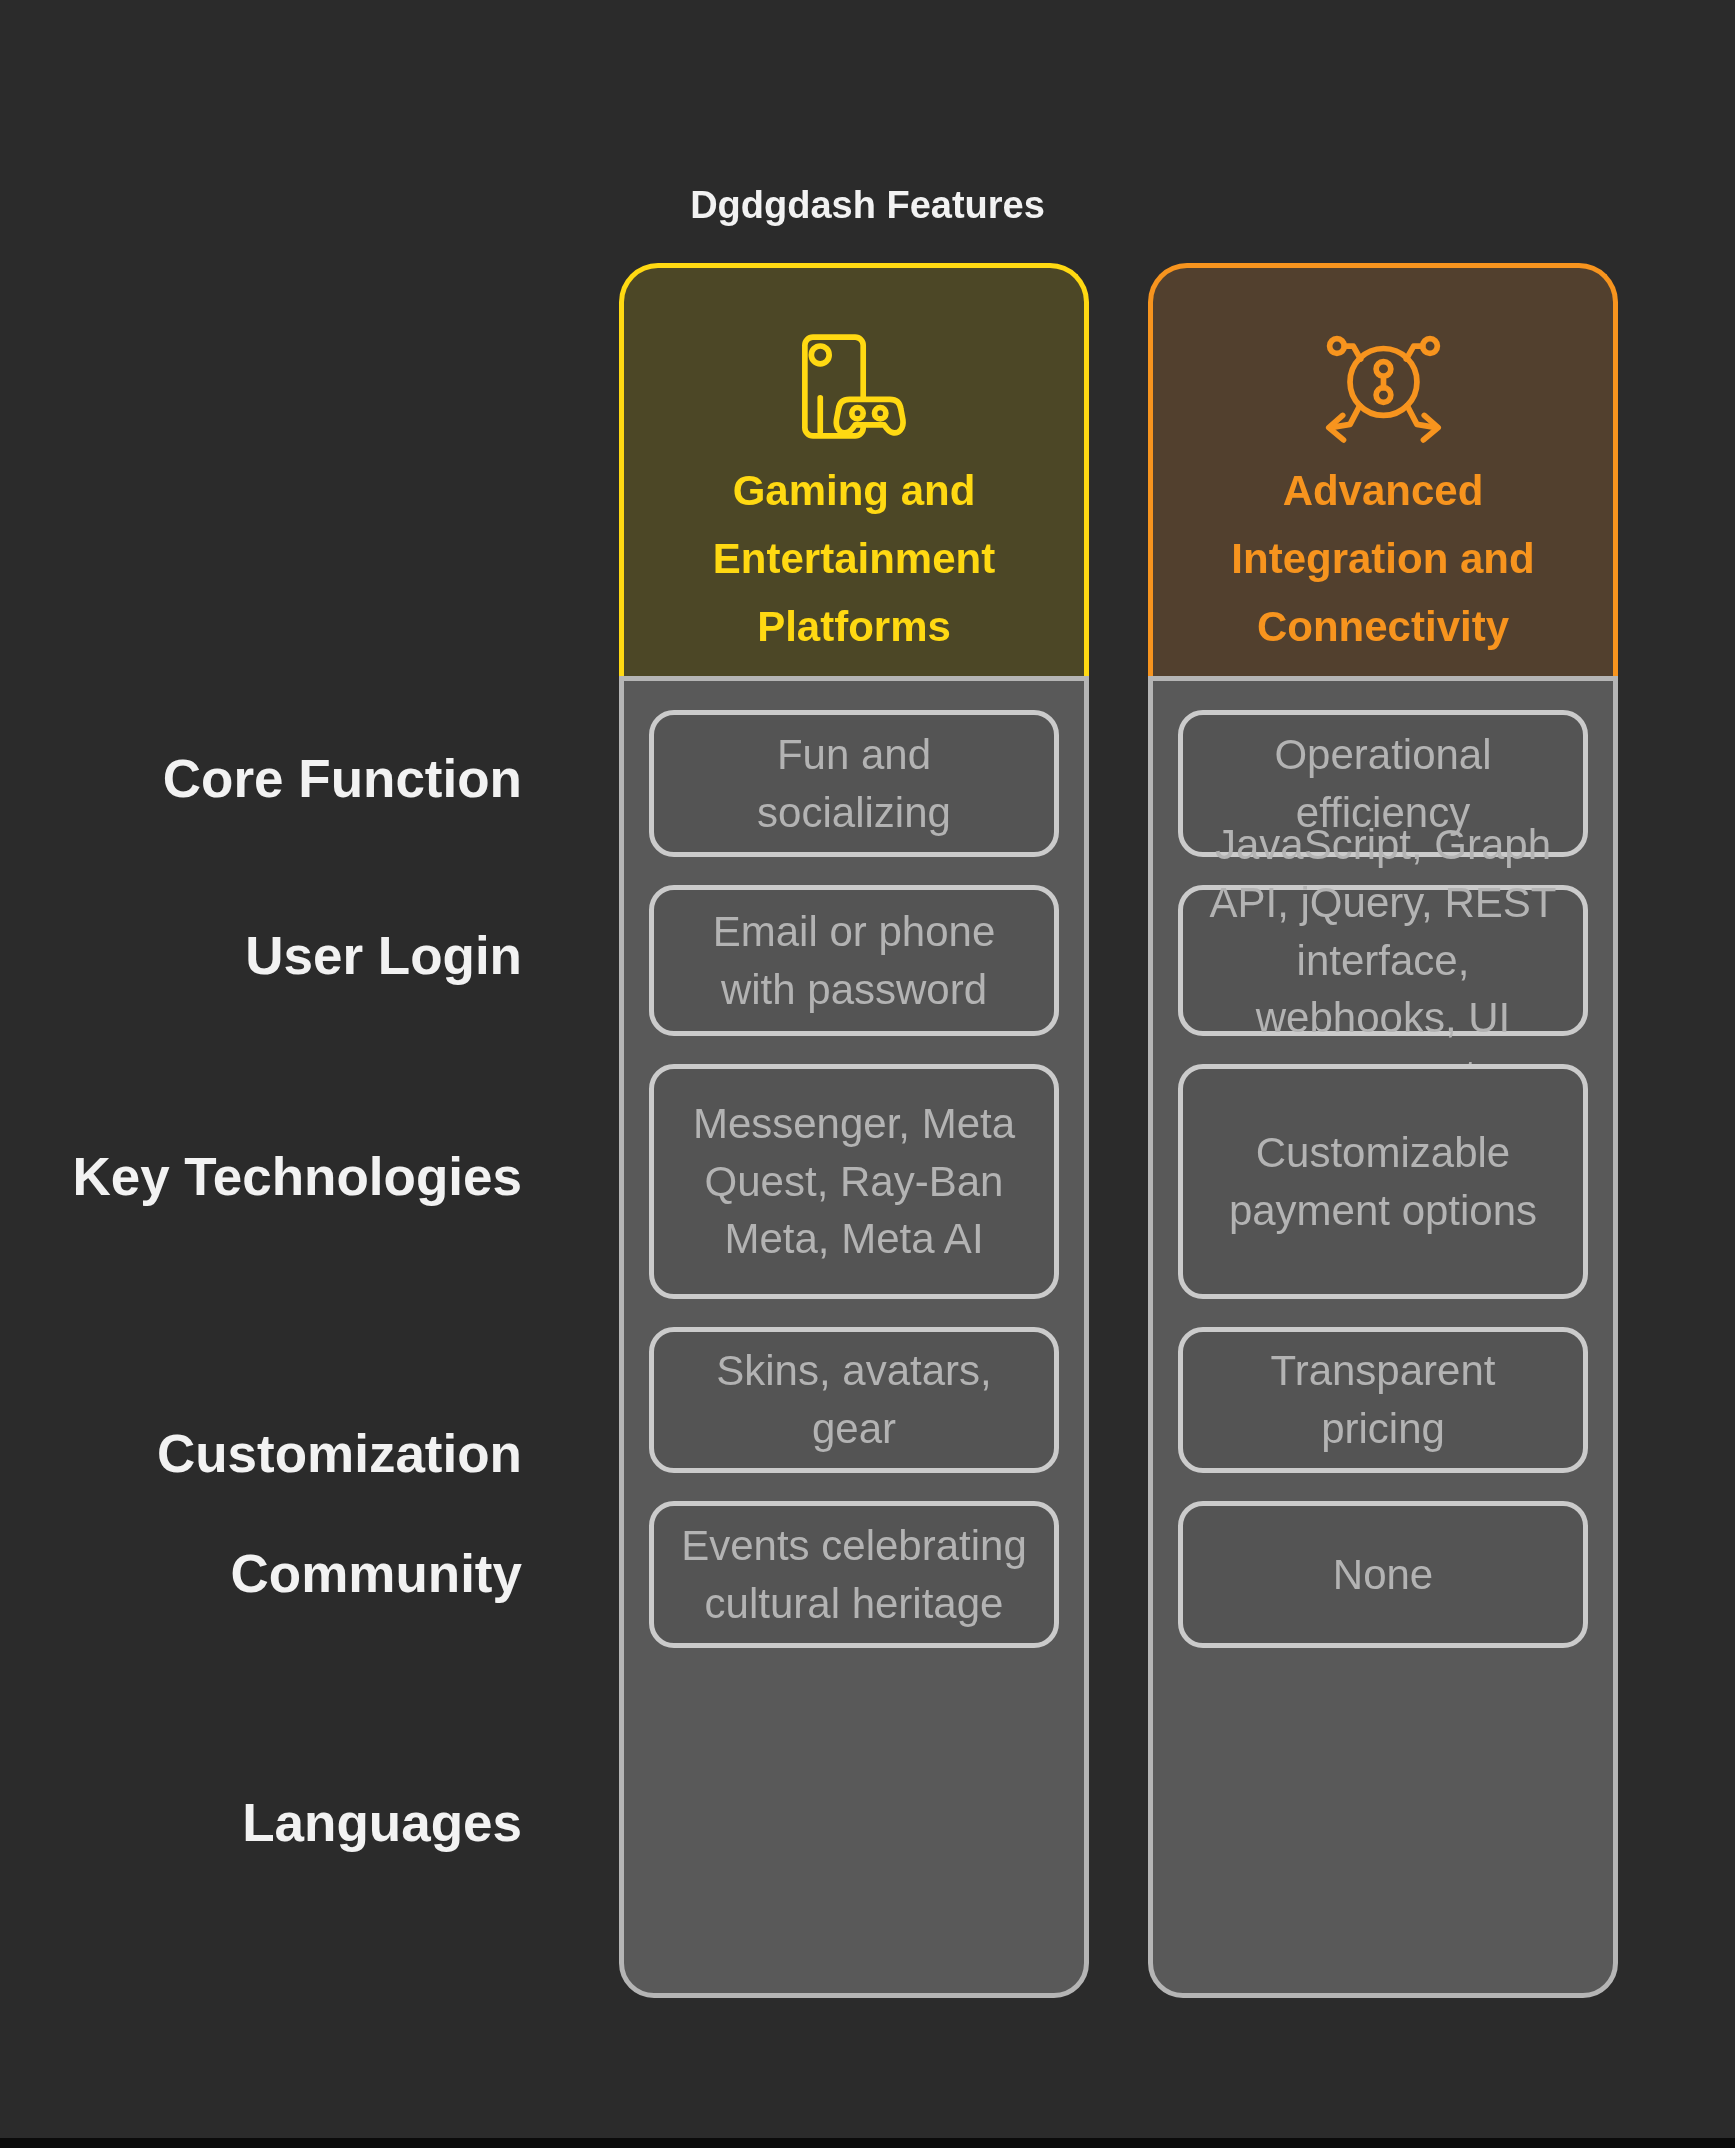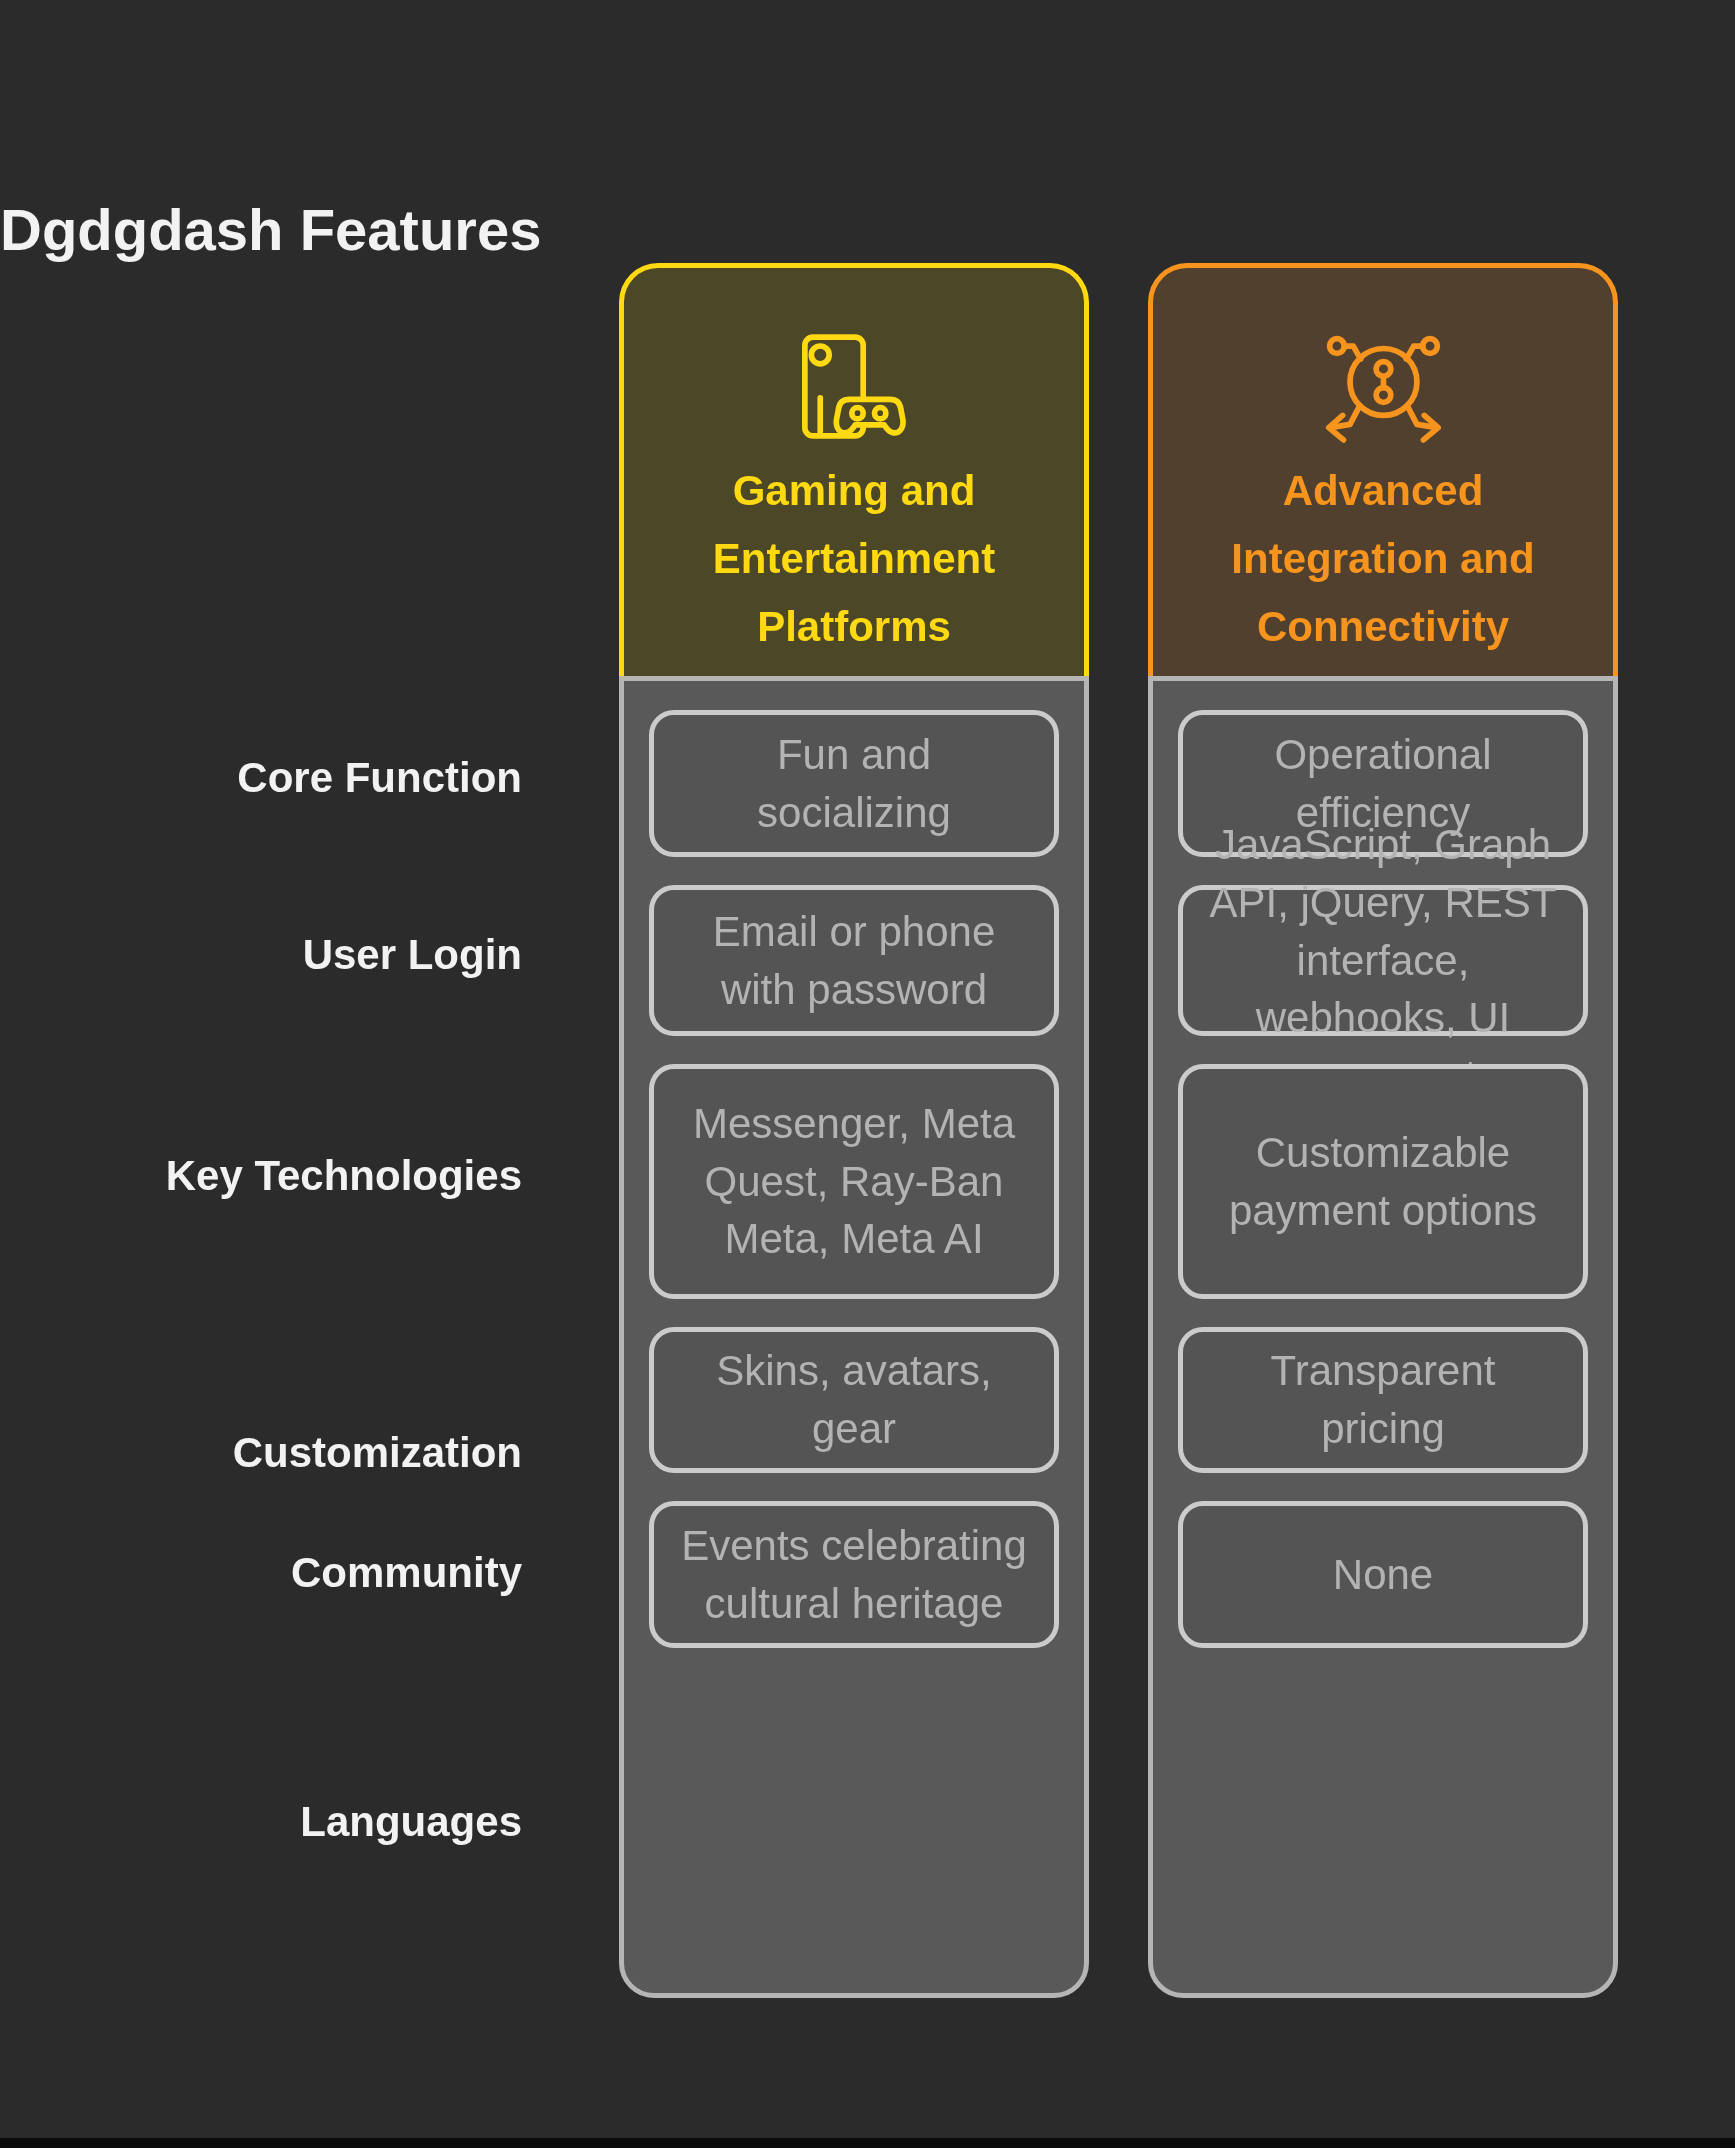--- a/index.html
+++ b/index.html
@@ -4,30 +4,30 @@
 <style>
   html,body{margin:0;padding:0;}
   body{
     width:1735px;height:2148px;
     background:var(--pageBg,#2b2b2b);
     position:relative;overflow:hidden;
     font-family:"Liberation Sans", sans-serif;
   }
   .page-title{
     position:absolute;top:161px;left:0;width:1735px;
-    text-align:left;
-    font-size:58px;font-weight:bold;line-height:1.05;
+    text-align:center;
+    font-size:38px;font-weight:bold;line-height:1.05;
     color:var(--headingText,#f2f2f2);
   }
   
   .row-label{
     position:absolute;left:0;width:522px;
     text-align:right;
     transform:translateY(-50%);
-    font-size:42px;font-weight:bold;
+    font-size:53px;font-weight:bold;
     color:var(--headingText,#f2f2f2);
     white-space:nowrap;
   }
   .row-label:nth-of-type(1){top:778px;}
   .row-label:nth-of-type(2){top:955px;}
   .row-label:nth-of-type(3){top:1176px;}
   .row-label:nth-of-type(4){top:1453px;}
   .row-label:nth-of-type(5){top:1573px;}
   .row-label:nth-of-type(6){top:1822px;}
   

